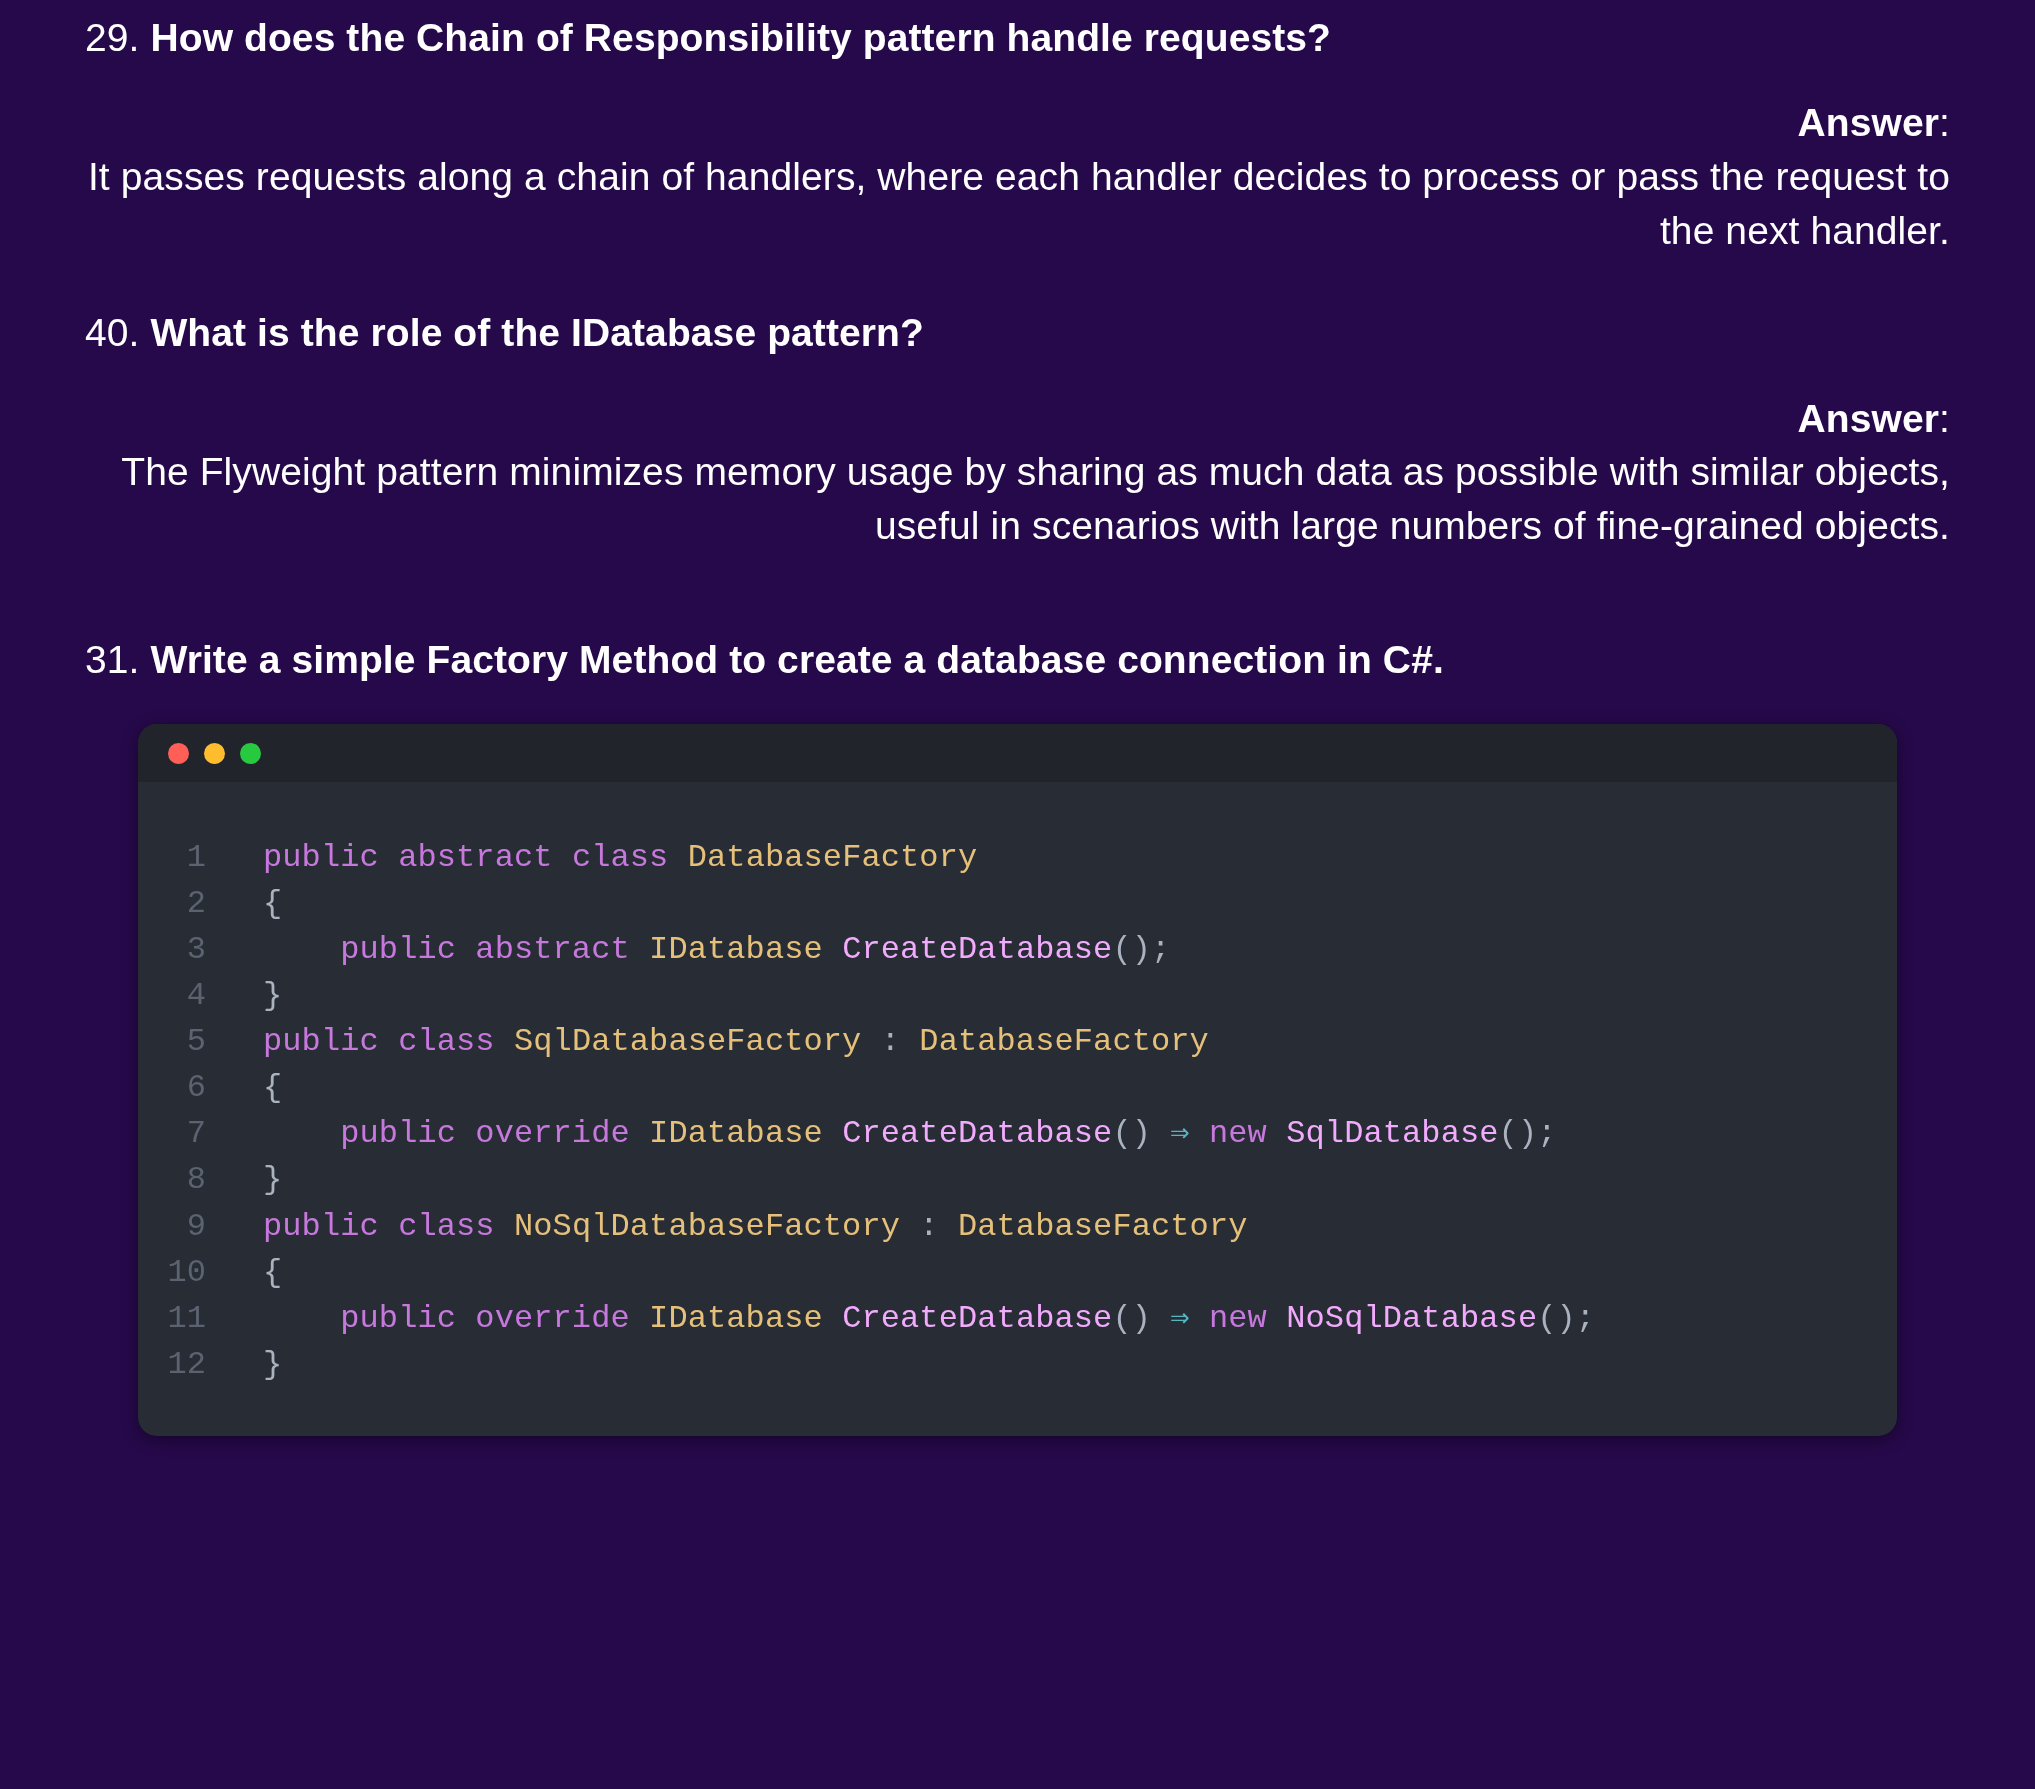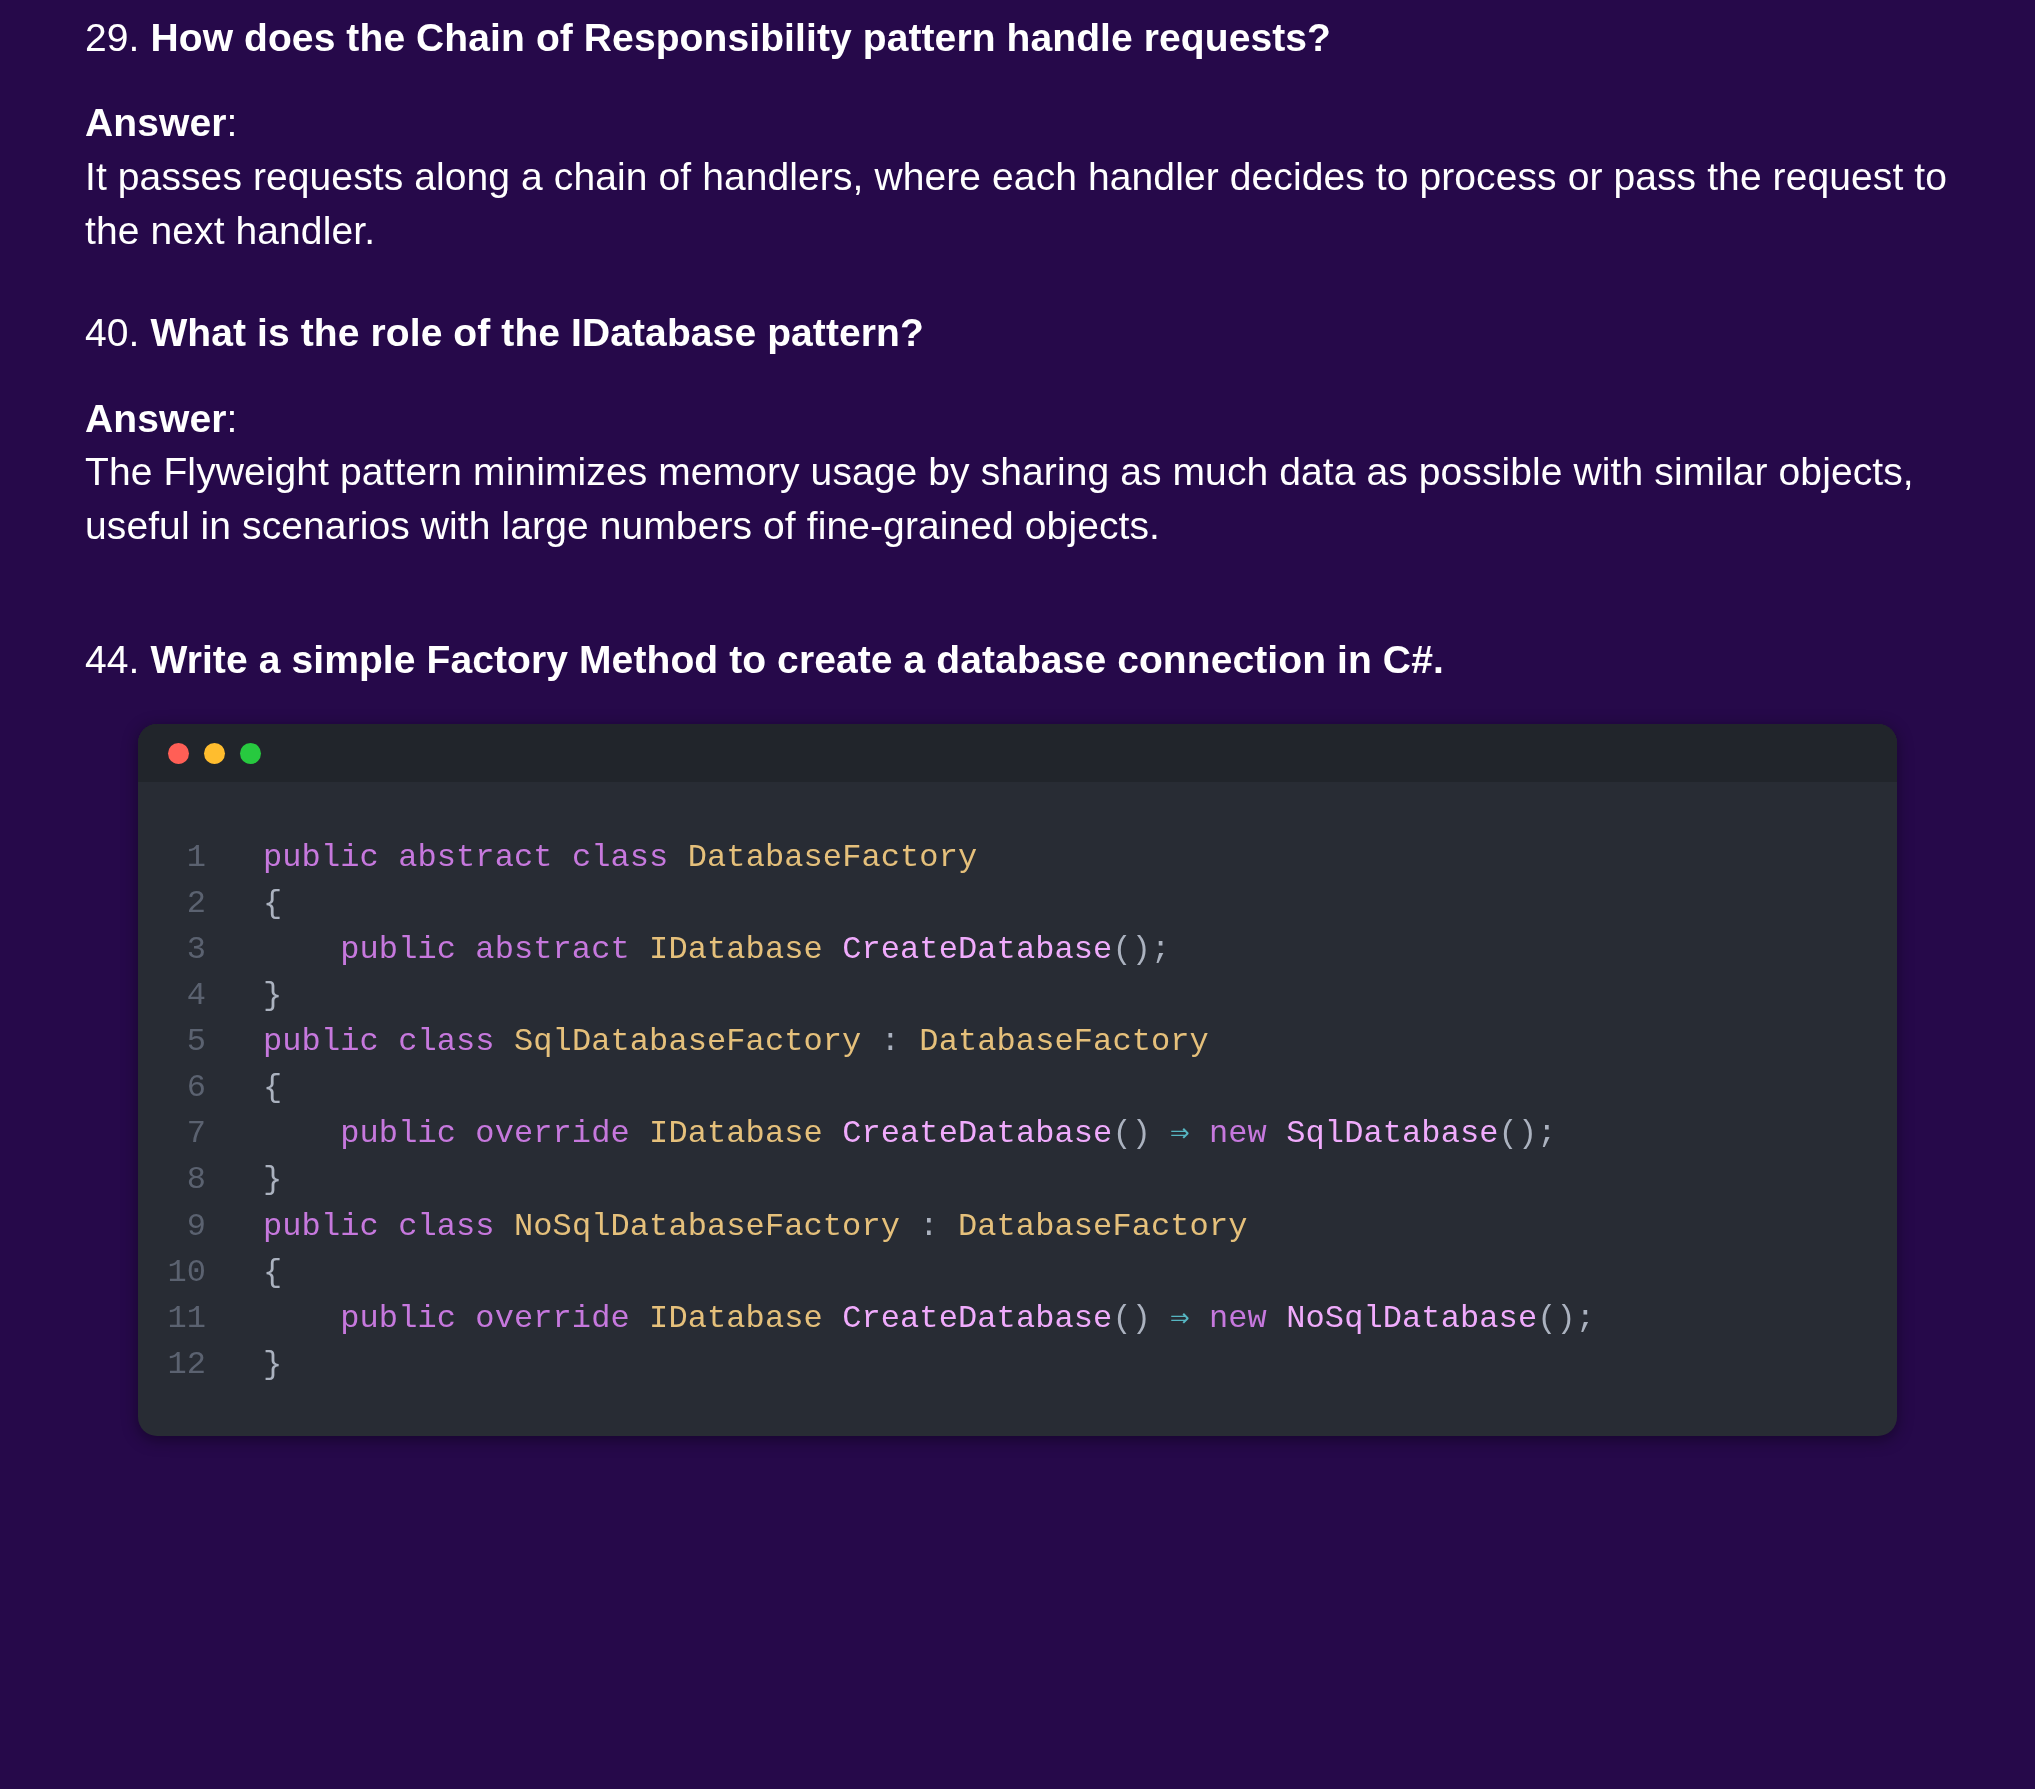--- a/index.html
+++ b/index.html
@@ -19,21 +19,21 @@
     font-weight: 400;
     letter-spacing: 0.1px;
   }
   .q {
     margin-top: 0;
     margin-bottom: 32px;
   }
   .qnum { font-weight: 400; margin-top: 26px; }
   .qtitle { font-weight: 800; }
   .ans-label { font-weight: 800; }
-  .ans-block { margin-bottom: 48px; }
+  .ans-block { margin-bottom: 48px; text-align: right; }
   .spacer { height: 32px; }
 
   
   .code-frame {
     background: #282c34;
     border-radius: 19px;
     margin: 37px 53px 0 53px;
     box-shadow: 0 3.2px 16px rgba(0,0,0,.4);
     overflow: hidden;
   }
@@ -95,21 +95,21 @@
   <span class="qnum">40. </span><span class="qtitle">What is the role of the IDatabase pattern?</span>
 </p>
 <div class="ans-block">
   <span class="ans-label">Answer</span><span>:</span><br>
   <span>The Flyweight pattern minimizes memory usage by sharing as much data as possible with similar objects, useful in scenarios with large numbers of fine-grained objects.</span>
 </div>
 
 <div class="spacer"></div>
 
 <p class="q">
-  <span class="qnum">44. </span><span class="qtitle">Write a simple Factory Method to create a database connection in C#.</span>
+  <span class="qnum">31. </span><span class="qtitle">Write a simple Factory Method to create a database connection in C#.</span>
 </p>
 
 <div class="code-frame">
   <div class="code-titlebar">
     <span class="dot red"></span>
     <span class="dot yellow"></span>
     <span class="dot green"></span>
   </div>
   <div class="code-body" id="code-body"><div class="line"><span class="ln">1</span><span class="code"><span class="kw">public</span><span class="pn"> </span><span class="kw">abstract</span><span class="pn"> </span><span class="kw">class</span><span class="pn"> </span><span class="ty">DatabaseFactory</span></span></div><div class="line"><span class="ln">2</span><span class="code"><span class="br">{</span></span></div><div class="line"><span class="ln">3</span><span class="code"><span class="pn">    </span><span class="kw">public</span><span class="pn"> </span><span class="kw">abstract</span><span class="pn"> </span><span class="ret">IDatabase</span><span class="pn"> </span><span class="fn">CreateDatabase</span><span class="pn">();</span></span></div><div class="line"><span class="ln">4</span><span class="code"><span class="br">}</span></span></div><div class="line"><span class="ln">5</span><span class="code"><span class="kw">public</span><span class="pn"> </span><span class="kw">class</span><span class="pn"> </span><span class="ty">SqlDatabaseFactory</span><span class="pn"> : </span><span class="ty">DatabaseFactory</span></span></div><div class="line"><span class="ln">6</span><span class="code"><span class="br">{</span></span></div><div class="line"><span class="ln">7</span><span class="code"><span class="pn">    </span><span class="kw">public</span><span class="pn"> </span><span class="kw">override</span><span class="pn"> </span><span class="ret">IDatabase</span><span class="pn"> </span><span class="fn">CreateDatabase</span><span class="pn">() </span><span class="op">⇒</span><span class="pn"> </span><span class="kw">new</span><span class="pn"> </span><span class="fn">SqlDatabase</span><span class="pn">();</span></span></div><div class="line"><span class="ln">8</span><span class="code"><span class="br">}</span></span></div><div class="line"><span class="ln">9</span><span class="code"><span class="kw">public</span><span class="pn"> </span><span class="kw">class</span><span class="pn"> </span><span class="ty">NoSqlDatabaseFactory</span><span class="pn"> : </span><span class="ty">DatabaseFactory</span></span></div><div class="line"><span class="ln">10</span><span class="code"><span class="br">{</span></span></div><div class="line"><span class="ln">11</span><span class="code"><span class="pn">    </span><span class="kw">public</span><span class="pn"> </span><span class="kw">override</span><span class="pn"> </span><span class="ret">IDatabase</span><span class="pn"> </span><span class="fn">CreateDatabase</span><span class="pn">() </span><span class="op">⇒</span><span class="pn"> </span><span class="kw">new</span><span class="pn"> </span><span class="fn">NoSqlDatabase</span><span class="pn">();</span></span></div><div class="line"><span class="ln">12</span><span class="code"><span class="br">}</span></span></div></div>
 </div>

